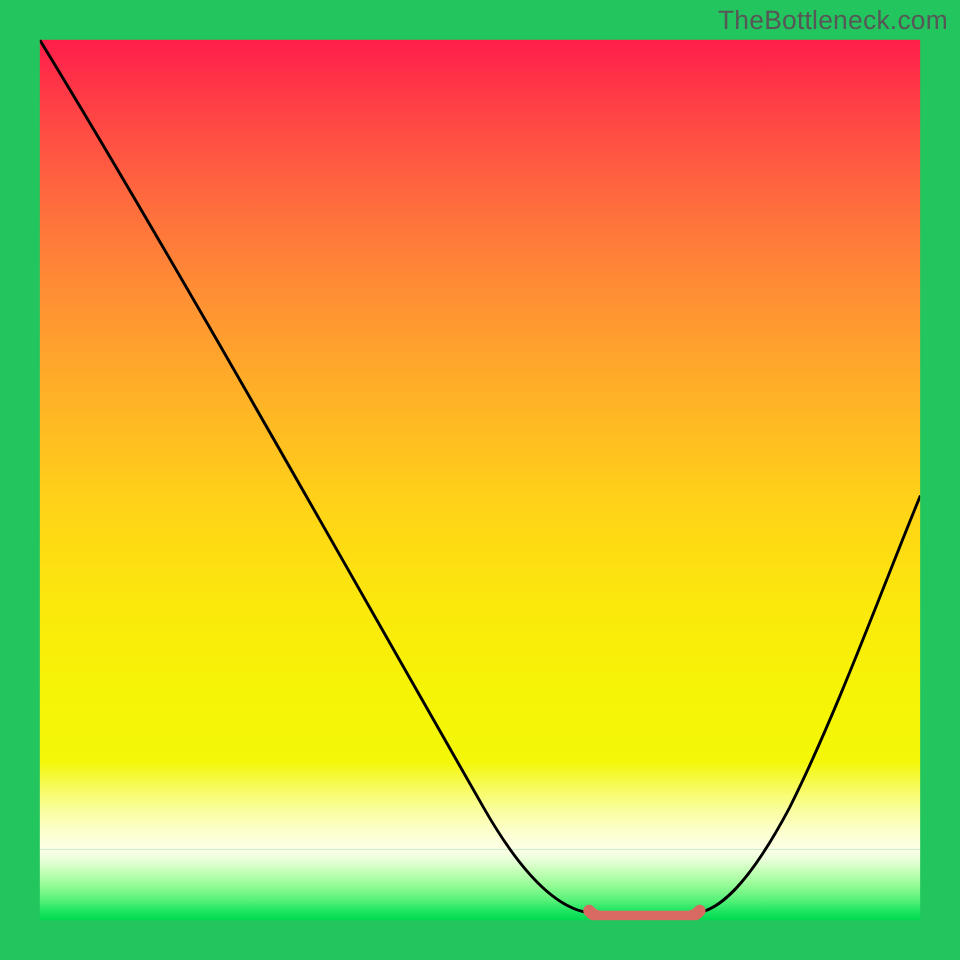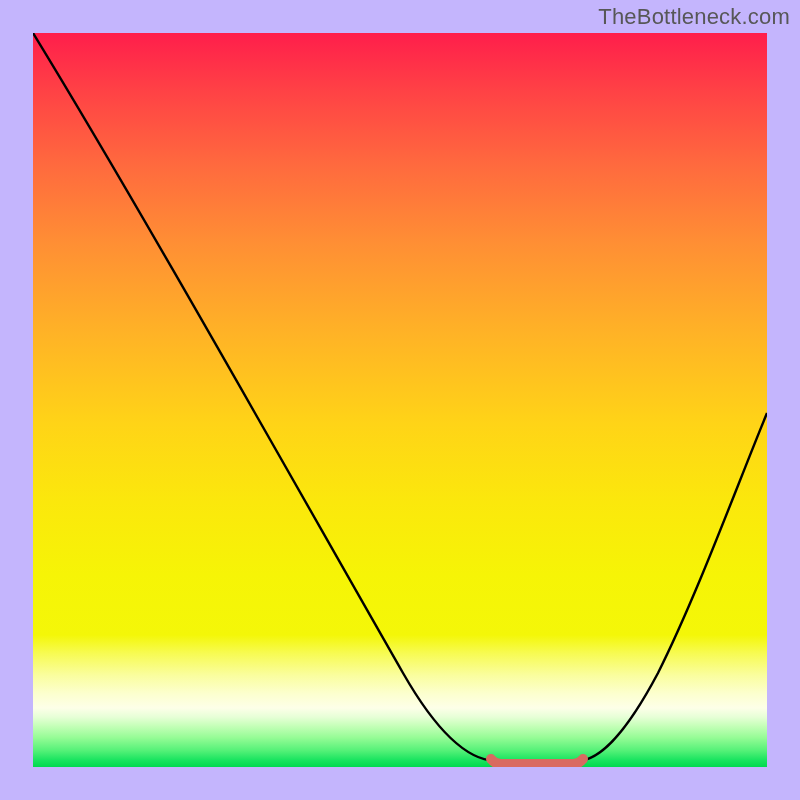--- a/index.html
+++ b/index.html
@@ -8,21 +8,21 @@
     width: 800px;
     height: 800px;
     background: #000;
     overflow: hidden;
     font-family: Arial, Helvetica, sans-serif;
   }
   .frame {
     position: relative;
     width: 800px;
     height: 800px;
-    background: #c4b5fd;
+    background: #22c55e;
   }
   .watermark {
     position: absolute;
     top: 4px;
     right: 10px;
     color: #575757;
     font-size: 22px;
     font-weight: 500;
     letter-spacing: 0.2px;
     z-index: 10;

